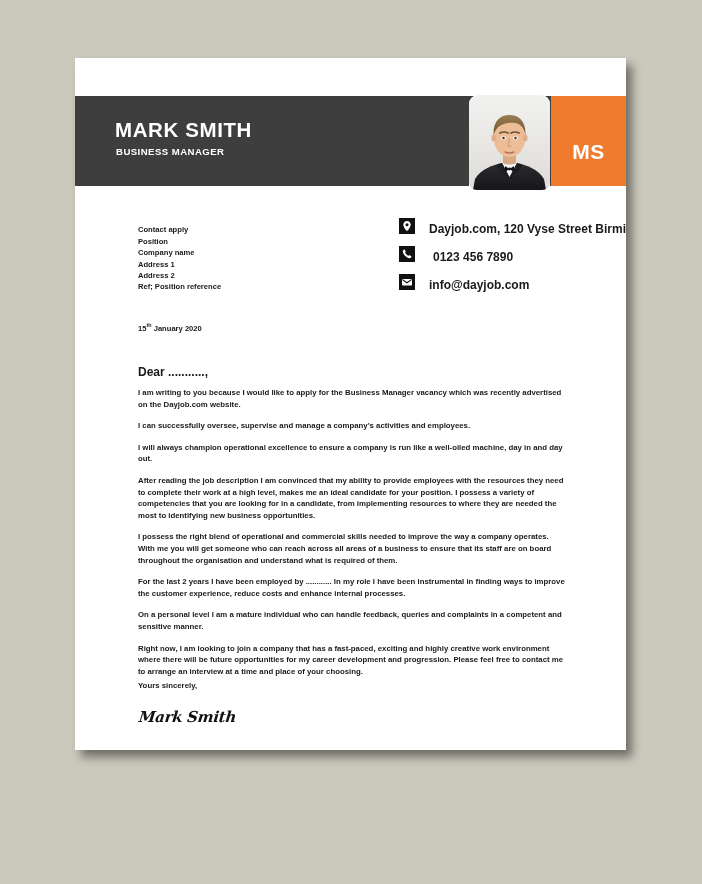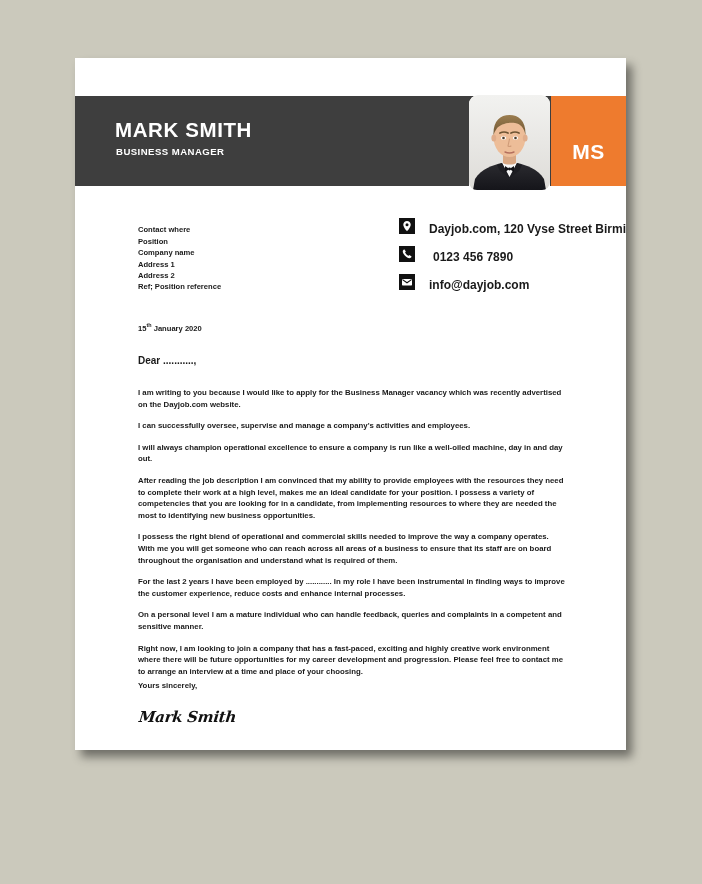--- a/index.html
+++ b/index.html
@@ -145,22 +145,22 @@
     color: #1a1a1a;
     font-weight: bold;
     white-space: nowrap;
   }
   .contact-text.indent { left: 34px; }
 
   
   .salutation {
     position: absolute;
     left: 63px;
-    top: 297px;
-    font-size: 10px;
+    top: 307px;
+    font-size: 12px;
     color: #1a1a1a;
     font-weight: bold;
   }
   .body-text {
     position: absolute;
     left: 63px;
     top: 329px;
     width: 427px;
     font-size: 7.8px;
     color: #1a1a1a;
@@ -266,21 +266,21 @@
         <circle cx="46.5" cy="43" r="1.3" fill="#4a3a28"></circle>
 
         <path d="M40.5 44 L39 51 q1.5 1 3 0" stroke="#cf9b78" stroke-width="1.1" fill="none" stroke-linecap="round"></path>
 
         <path d="M36 57 q4.5 2 9 0" stroke="#b4705e" stroke-width="1.4" fill="none" stroke-linecap="round"></path>
       </g>
     </svg>
   </div>
 
   <div class="recipient">
-    <div>Contact where</div>
+    <div>Contact apply</div>
     <div>Position</div>
     <div>Company name</div>
     <div>Address 1</div>
     <div>Address 2</div>
   </div>
 
   <div class="ref-line">Ref; Position reference</div>
 
   <div class="date-line"><span>15</span><sup>th</sup><span> January 2020</span></div>
 

